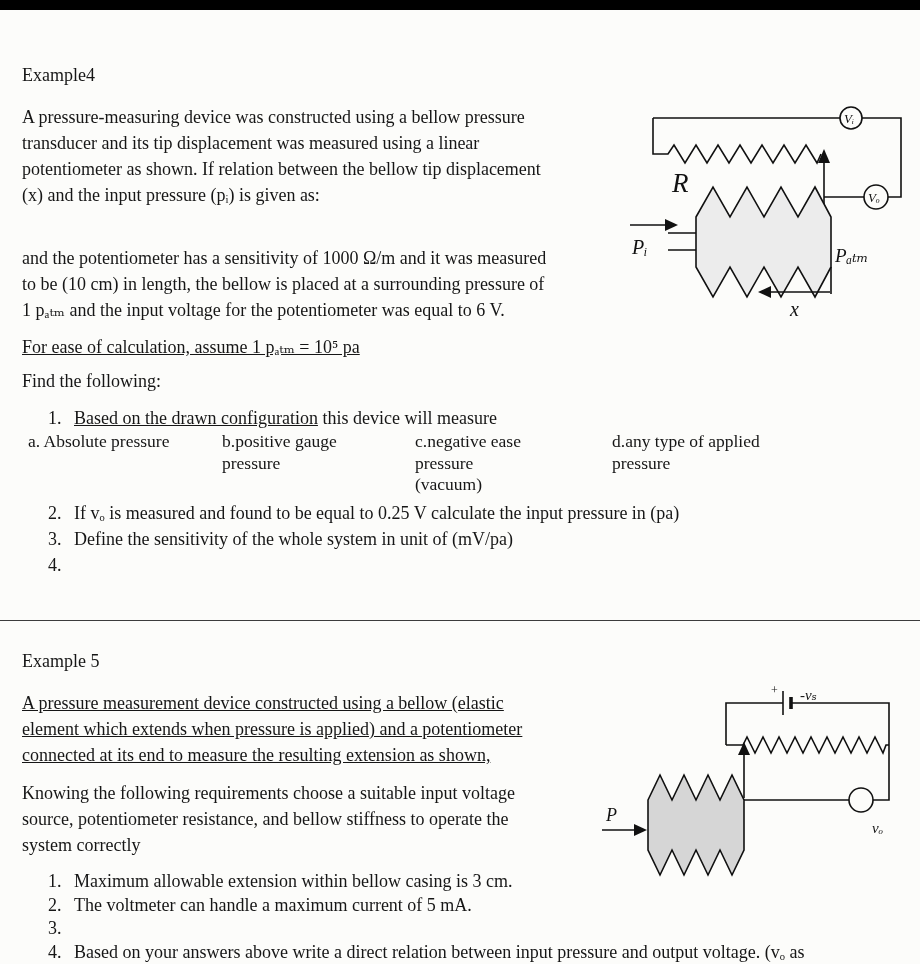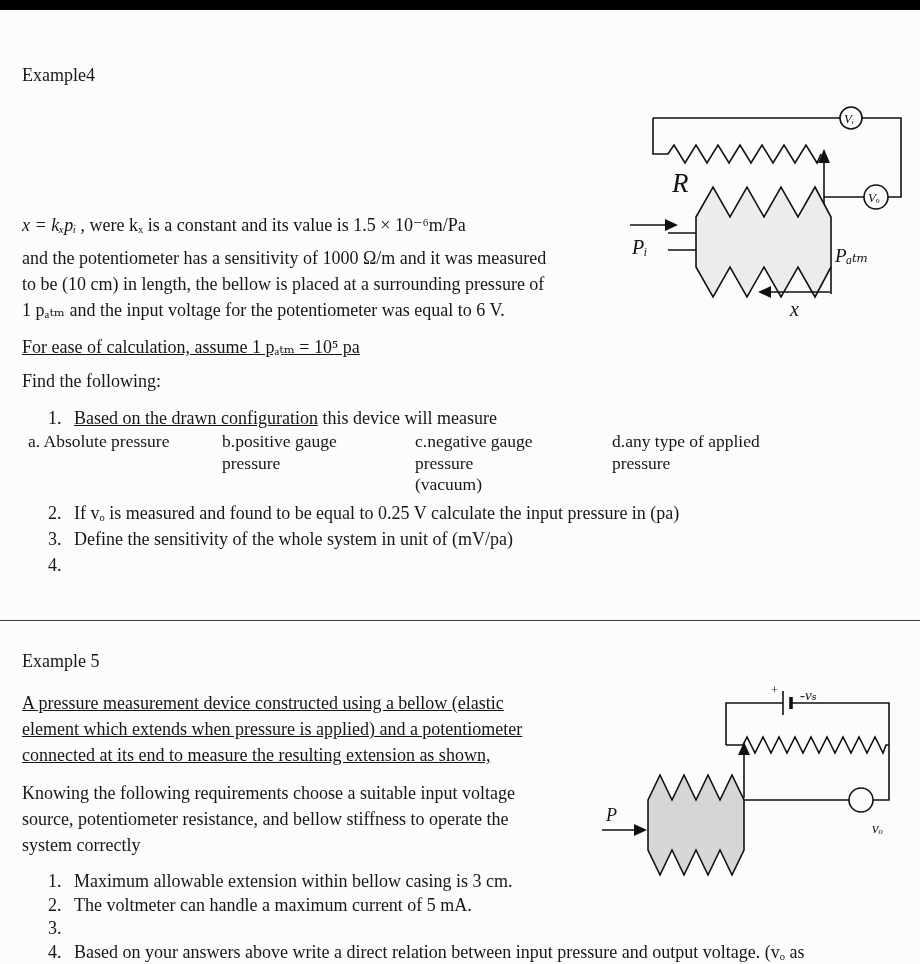--- a/index.html
+++ b/index.html
@@ -23,41 +23,44 @@
   svg .lbl{font-style:italic;}
 </style>
 </head>
 <body>
 
 <div class="page">
   <div class="topbar"></div>
 
   <p class="abs body" style="top:62px;left:22px;">Example4</p>
 
+  <p class="abs body ml" style="top:104px;left:22px;width:600px;">A pressure-measuring device was constructed using a bellow pressure
+transducer and its tip displacement was measured using a linear
+potentiometer as shown. If relation between the bellow tip displacement
+(x) and the input pressure (pᵢ) is given as:</p>
 
-  <p class="abs body" style="top:212px;left:22px;width:600px;"><span class="it">x = kₓpᵢ</span><span> , were kₓ is a constant and its value is 1.5 × 10⁻⁶m/Pa</span></p>
 
   <p class="abs body ml" style="top:245px;left:22px;width:610px;">and the potentiometer has a sensitivity of 1000 Ω/m and it was measured
 to be (10 cm) in length, the bellow is placed at a surrounding pressure of
 1 pₐₜₘ and the input voltage for the potentiometer was equal to 6 V.</p>
 
   <p class="abs body u" style="top:334px;left:22px;">For ease of calculation, assume  1 pₐₜₘ = 10⁵ pa</p>
 
   <p class="abs body" style="top:368px;left:22px;">Find the following:</p>
 
   <div class="abs body list-item" style="top:405px;left:48px;width:840px;">
     <span class="num">1.</span>
     <span><span class="u">Based on the drawn configuration</span><span> this device will measure</span></span>
   </div>
 
   <div class="abs" style="top:431px;left:0;width:840px;height:68px;">
     <span class="abs small ml" style="left:28px;top:0;">a. Absolute pressure</span>
     <span class="abs small ml" style="left:222px;top:0;">b.positive gauge
 pressure</span>
-    <span class="abs small ml" style="left:415px;top:0;">c.negative gauge
+    <span class="abs small ml" style="left:415px;top:0;">c.negative ease
 pressure
 (vacuum)</span>
     <span class="abs small ml" style="left:612px;top:0;">d.any type of applied
 pressure</span>
   </div>
 
   <div class="abs body" style="top:500px;left:48px;width:850px;">
     <div class="list-item">
       <span class="num">2.</span>
       <span class="ml">If vₒ is measured and found to be equal to 0.25 V calculate the input pressure in (pa)</span>

